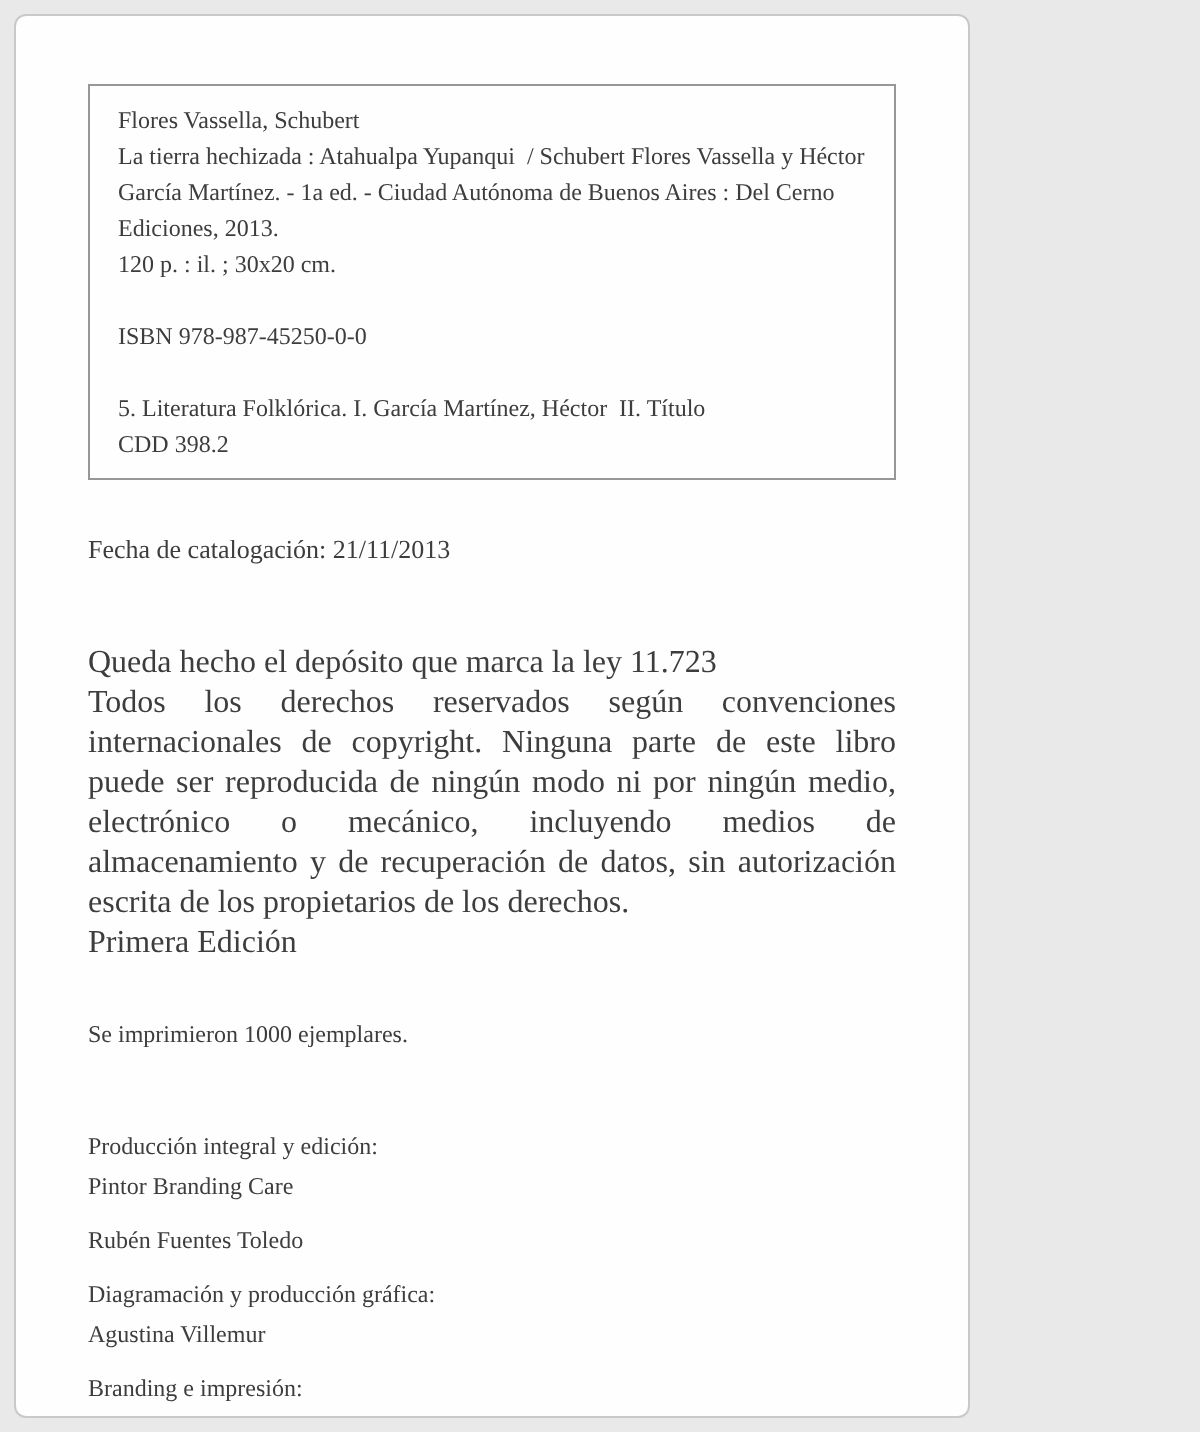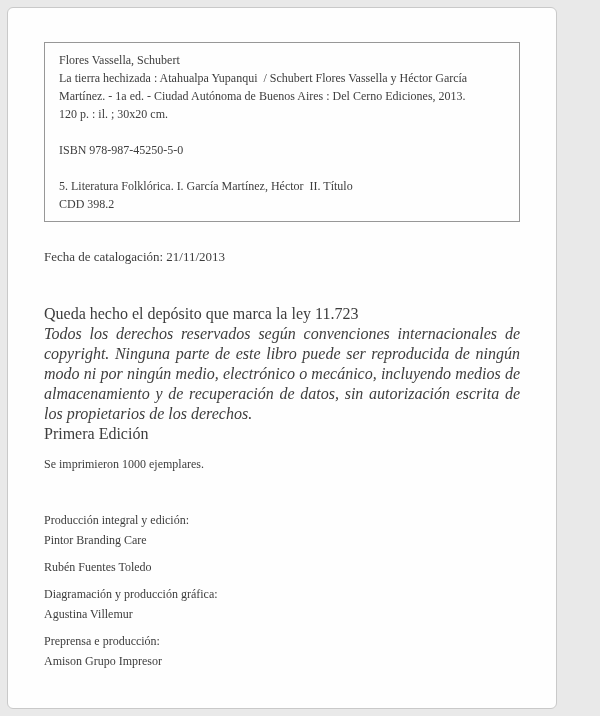--- a/index.html
+++ b/index.html
@@ -6,21 +6,21 @@
   body {
     width: 600px; height: 716px;
     background: #e9e9e9;
     font-family: "Liberation Serif", "DejaVu Serif", serif;
     color: #3d3d3d;
     -webkit-font-smoothing: antialiased;
   }
   .sheet {
     position: absolute;
     left: 7px; top: 7px;
-    width: 550px; height: 702px;
+    width: 478px; height: 702px;
     box-sizing: border-box;
     background: #fefefe;
     border: 1px solid #c9c9c9;
     border-radius: 6px;
     padding: 34px 36px 0 36px;
     overflow: hidden;
   }
   .cip-box {
     box-sizing: border-box;
     border: 1px solid #979797;
@@ -35,44 +35,44 @@
     margin: 25px 0 0 0;
     font-size: 13px;
     line-height: 20px;
   }
   .legal {
     margin-top: 37px;
     font-size: 16px;
     line-height: 20px;
   }
   .legal p { margin: 0; }
-  .just { text-align: justify; font-style: italic; }
+  .just { text-align: justify; }
   .printrun {
-    margin: 10px 0 0 0;
+    margin: 25px 0 0 0;
     font-size: 12px;
     line-height: 20px;
   }
   .credits { margin-top: 36px; }
   .credit { margin-bottom: 7px; }
   .credit p {
     margin: 0;
     font-size: 12px;
     line-height: 20px;
   }
 </style>
 </head>
 <body>
 
 <div class="sheet">
 
   <div class="cip-box">
     <p class="pre">Flores Vassella, Schubert</p>
     <p class="pre">La tierra hechizada : Atahualpa Yupanqui  / Schubert Flores Vassella y Héctor García Martínez. - 1a ed. - Ciudad Autónoma de Buenos Aires : Del Cerno Ediciones, 2013.</p>
     <p class="pre">120 p. : il. ; 30x20 cm.</p>
-    <p class="pre gap">ISBN 978-987-45250-5-0</p>
+    <p class="pre gap">ISBN 978-987-45250-0-0</p>
     <p class="pre gap">5. Literatura Folklórica. I. García Martínez, Héctor  II. Título</p>
     <p class="pre">CDD 398.2</p>
   </div>
 
   <p class="catalog-date">Fecha de catalogación: 21/11/2013</p>
 
   <div class="legal">
     <p>Queda hecho el depósito que marca la ley 11.723</p>
     <p class="just">Todos los derechos reservados según convenciones internacionales de copyright. Ninguna parte de este libro puede ser reproducida de ningún modo ni por ningún medio, electrónico o mecánico, incluyendo medios de almacenamiento y de recuperación de datos, sin autorización escrita de los propietarios de los derechos.</p>
     <p>Primera Edición</p>
@@ -86,18 +86,18 @@
       <p>Pintor Branding Care</p>
     </div>
     <div class="credit">
       <p>Rubén Fuentes Toledo</p>
     </div>
     <div class="credit">
       <p>Diagramación y producción gráfica:</p>
       <p>Agustina Villemur</p>
     </div>
     <div class="credit">
-      <p>Preprensa e producción:</p>
+      <p>Branding e impresión:</p>
       <p>Amison Grupo Impresor</p>
     </div>
   </div>
 
 </div>
 
 </body></html>

